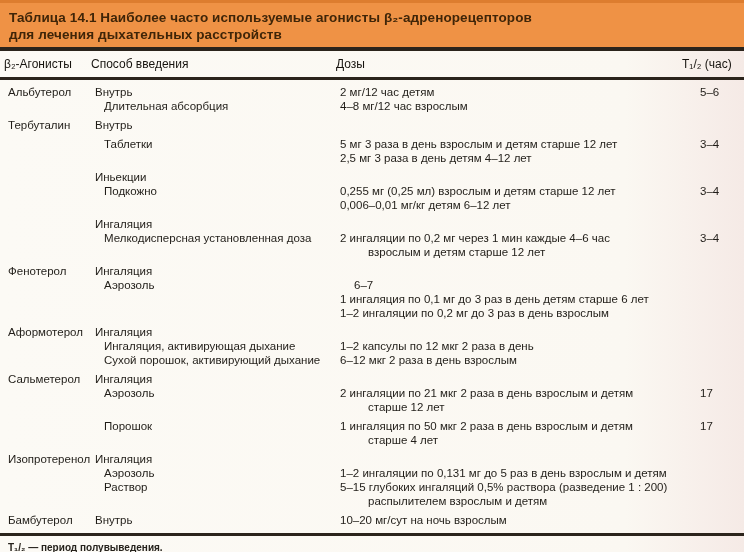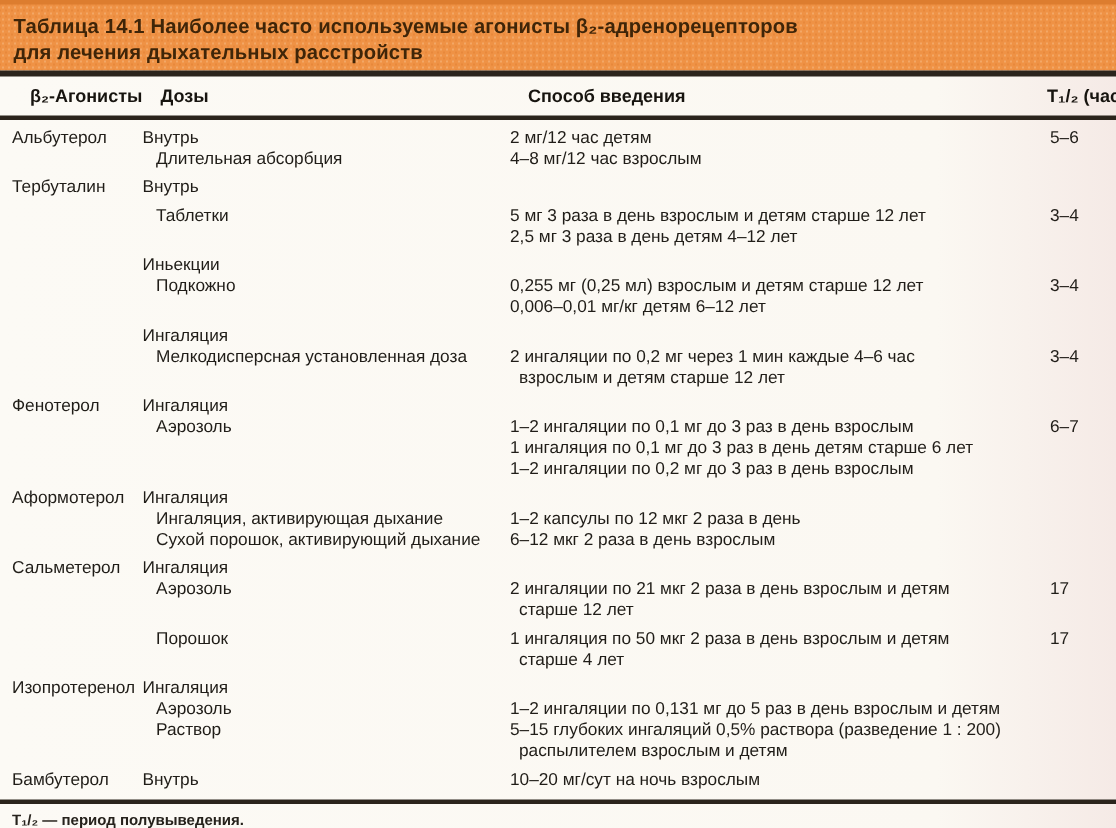--- a/index.html
+++ b/index.html
@@ -27,53 +27,53 @@
   .banner .tline{
     font-weight:bold;font-size:13.5px;line-height:17px;
     color:var(--title-text,#3F2508);letter-spacing:.1px;
   }
   .rule{background:var(--rule-dark,#2B241C);}
   .rule-heavy{height:4px;}
   .rule-mid{height:3px;}
   
   .colhead{
     display:grid;grid-template-columns:87px 245px 346px 58px;
-    padding-left:20px;height:26px;align-items:center;
-    font-weight:bold;font-size:12px;color:#17140F;
+    padding-left:4px;height:26px;align-items:center;
+    font-weight:normal;font-size:12px;color:#17140F;
   }
   
   .tbody{padding:5px 0 6px 8px;}
   .row{
     display:grid;grid-template-columns:87px 245px 346px 58px;
     line-height:14px;font-size:11.5px;
   }
   .row.newgroup{margin-top:5px;}
   .cell{white-space:nowrap;overflow:visible;}
   .cell-route.ind{padding-left:9px;}
-  .cell-dose.ind{padding-left:6px;}
+  .cell-dose.ind{padding-left:6px;margin-left:22px;}
   .cell-t12{padding-left:14px;}
   
   .footnote{padding:6px 0 0 8px;font-size:10px;color:#26221C;font-weight:bold;}
 </style>
 </head>
 <body>
 
 <div class="page">
 
   <header class="banner">
     <div class="tline">Таблица 14.1 Наиболее часто используемые агонисты β₂-адренорецепторов</div>
     <div class="tline">для лечения дыхательных расстройств</div>
   </header>
 
   <div class="rule rule-heavy"></div>
 
   <div class="colhead">
     <div class="cell">β₂-Агонисты</div>
+    <div class="cell">Способ введения</div>
     <div class="cell">Дозы</div>
-    <div class="cell">Способ введения</div>
     <div class="cell">T₁/₂ (час)</div>
   </div>
 
   <div class="rule rule-mid"></div>
 
   <div class="tbody">
   <div class="row">
     <div class="cell cell-agonist">Альбутерол</div>
     <div class="cell cell-route">Внутрь</div>
     <div class="cell cell-dose">2 мг/12 час детям</div>
@@ -153,21 +153,20 @@
   <div class="row newgroup">
     <div class="cell cell-agonist">Фенотерол</div>
     <div class="cell cell-route">Ингаляция</div>
     <div class="cell cell-dose"></div>
     <div class="cell cell-t12"></div>
   </div>
 
   <div class="row">
     <div class="cell cell-agonist"></div>
     <div class="cell cell-route ind">Аэрозоль</div>
-    <div class="cell cell-dose">1–2 ингаляции по 0,1 мг до 3 раз в день взрослым</div>
     <div class="cell cell-t12">6–7</div>
   </div>
 
   <div class="row">
     <div class="cell cell-agonist"></div>
     <div class="cell cell-route"></div>
     <div class="cell cell-dose">1 ингаляция по 0,1 мг до 3 раз в день детям старше 6 лет</div>
     <div class="cell cell-t12"></div>
   </div>
 

